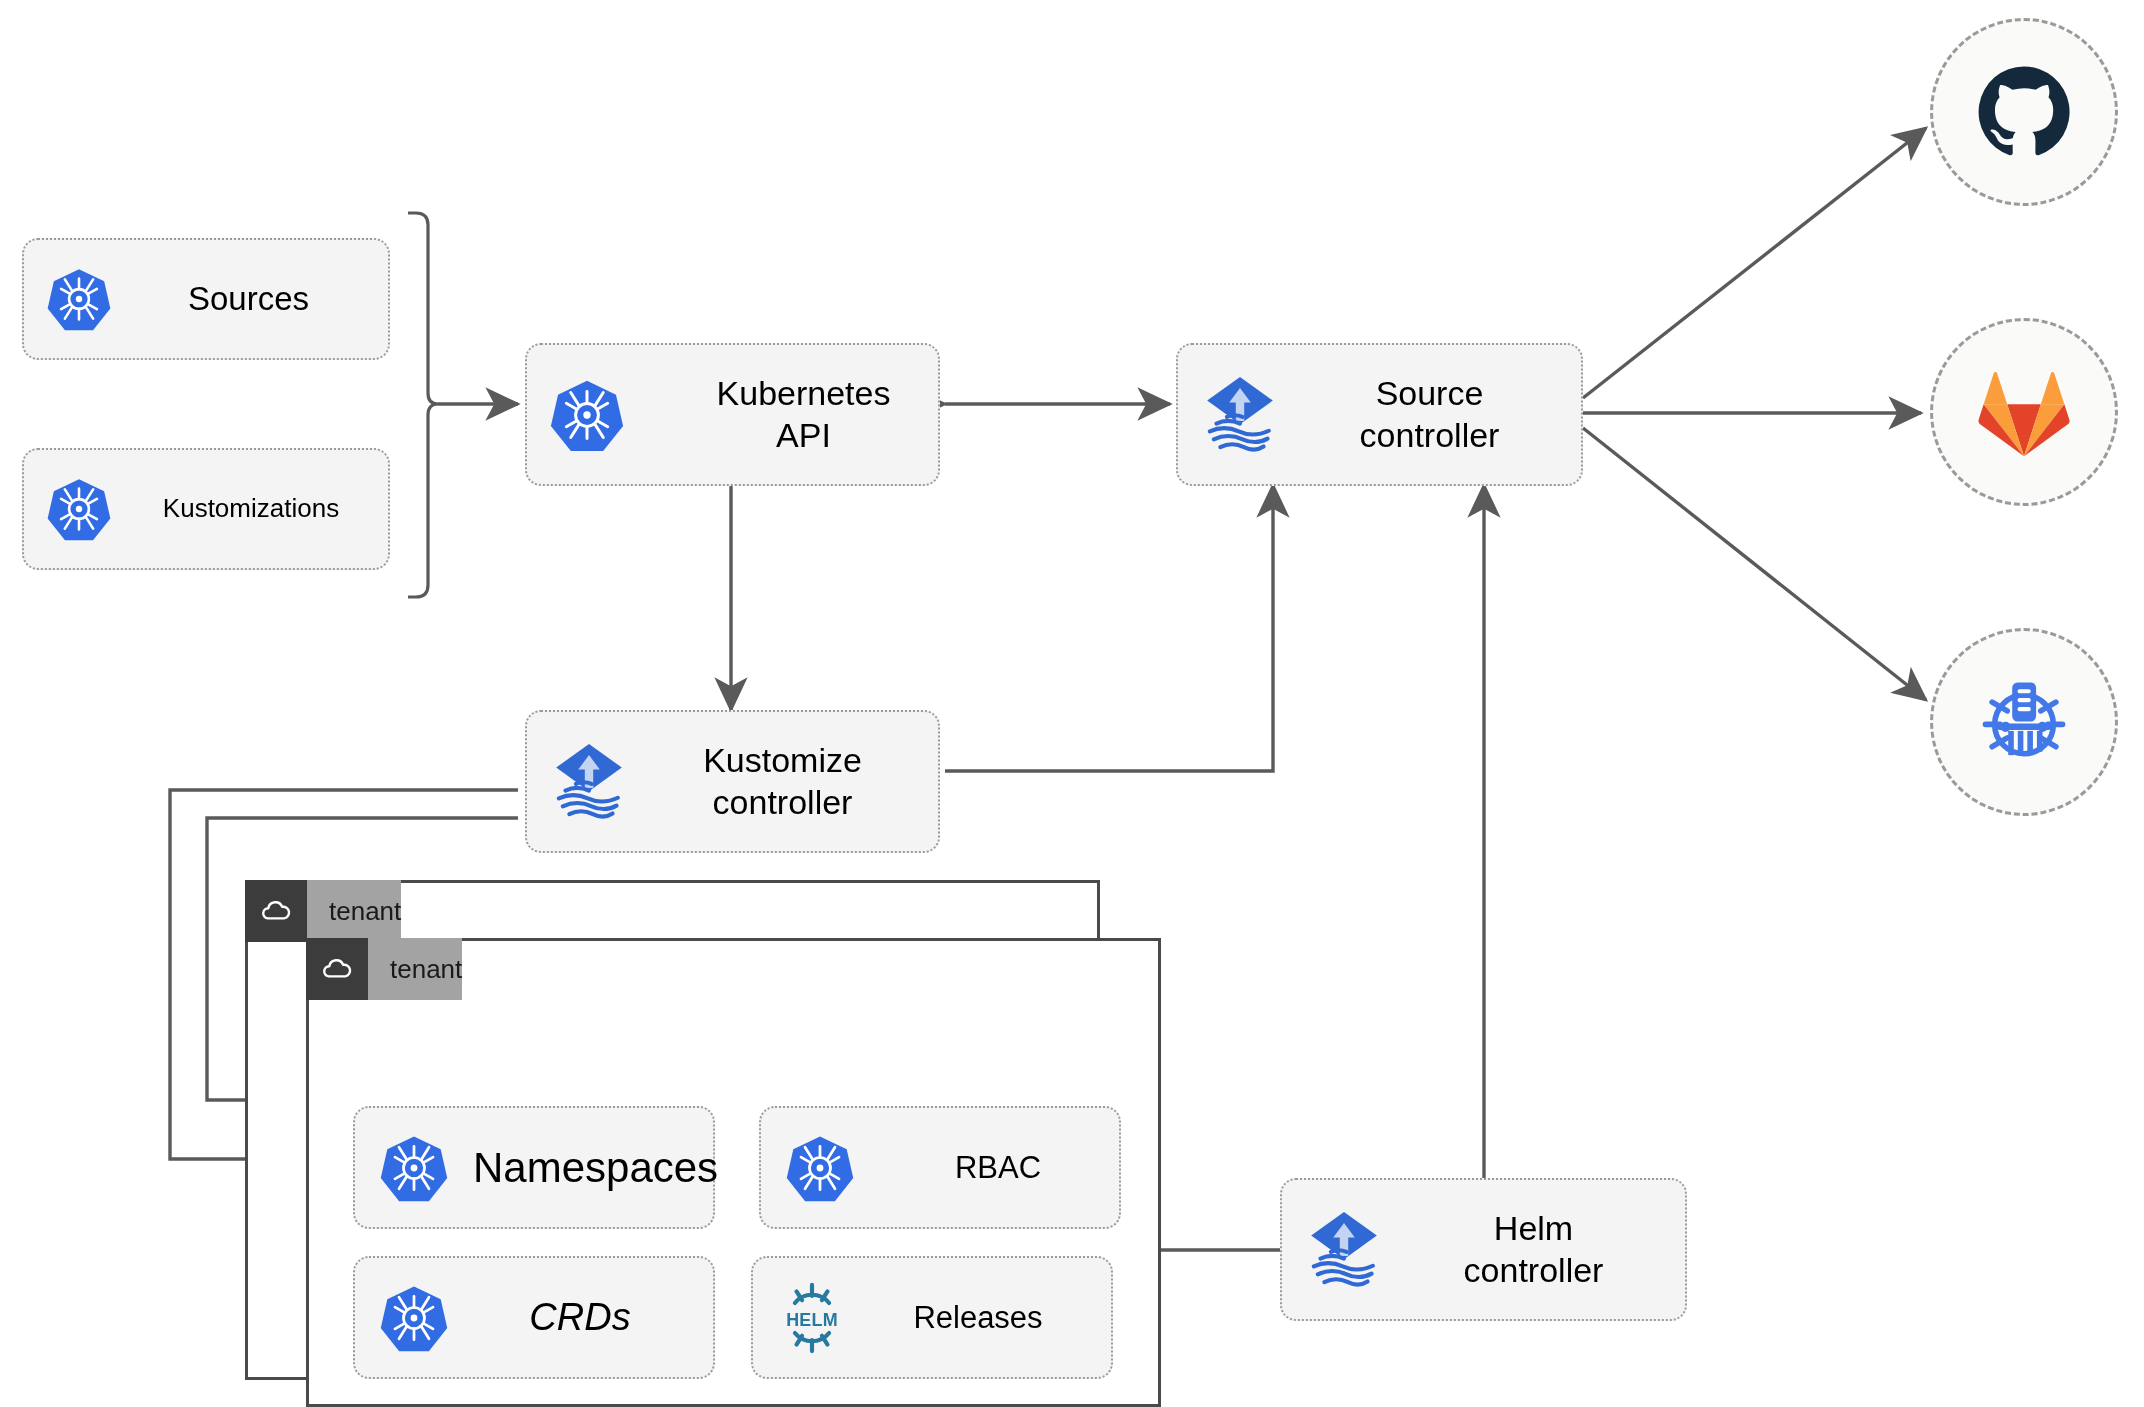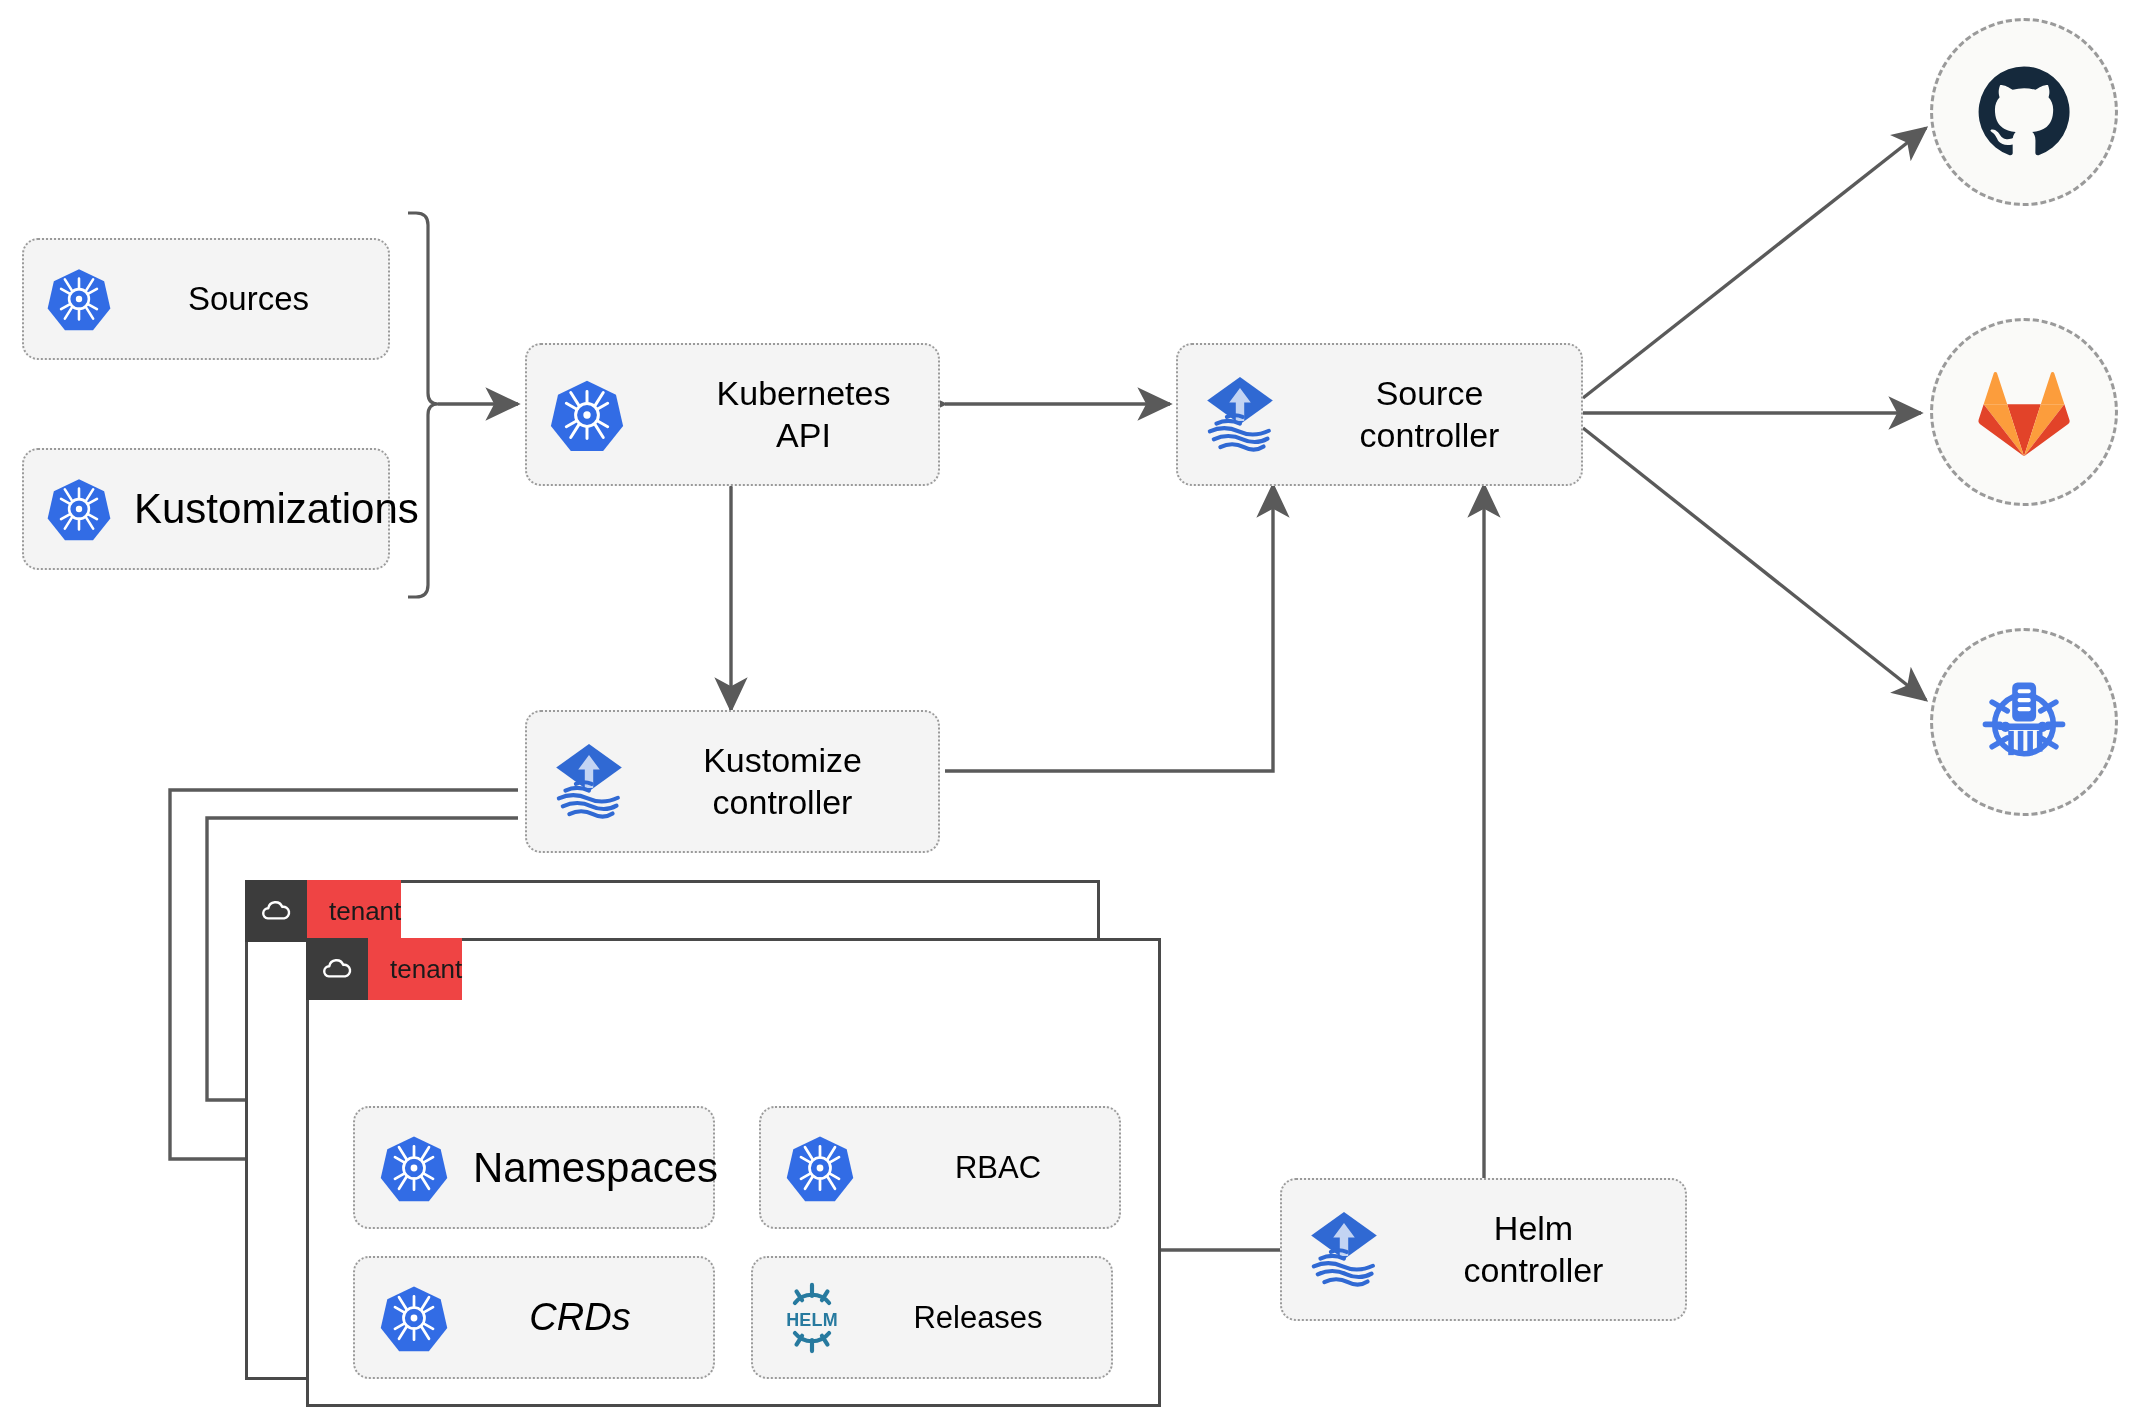--- a/index.html
+++ b/index.html
@@ -40,21 +40,21 @@
     position:absolute;
     background:#ffffff;
     border:3px solid #4a4a4a;
     box-sizing:border-box;
   }
   .tenant-tab{
     position:absolute;
     left:-3px;top:-3px;
     height:62px;
     display:flex;align-items:center;
-    background:#ef4444;
+    background:#a3a3a3;
   }
   .tenant-badge{
     width:62px;height:62px;
     background:#3c3c3c;
     display:flex;align-items:center;justify-content:center;
     flex:0 0 auto;
   }
   .tenant-name{
     padding-left:22px;
     font-size:26px;
@@ -230,21 +230,21 @@
           <circle cx="32" cy="32" r="9.6"></circle>
           <path d="M32,12.2 L32,22.4 M32,41.6 L32,51.8
                    M14.6,22.1 L23.4,27.1 M40.6,36.9 L49.4,41.9
                    M14.6,41.9 L23.4,36.9 M40.6,27.1 L49.4,22.1
                    M18.3,51.0 L25.0,40.3 M39.0,23.7 L45.7,13.0
                    M18.3,13.0 L25.0,23.7 M39.0,40.3 L45.7,51.0"></path>
         </g>
         <circle cx="32" cy="32" r="3.1" fill="#ffffff"></circle>
       </svg>
     </div>
-    <div class="lbl" style="font-size:42px;padding-right:20px;">Kustomizations</div>
+    <div class="lbl" style="font-size:26px;padding-right:20px;">Kustomizations</div>
   </div>
 
   <div class="node" style="left:525px;top:343px;width:415px;height:143px;gap:44px;">
     <div class="ico" style="width:120px;">
       <svg width="76" height="76" viewBox="0 0 64 64">
         <path d="M32,3.2 L56.4,14.9 L62.4,41.2 L45.6,62.3 L18.4,62.3 L1.6,41.2 L7.6,14.9 Z" fill="#326CE5"></path>
         <g fill="none" stroke="#ffffff" stroke-width="2.5" stroke-linecap="round">
           <circle cx="32" cy="32" r="9.6"></circle>
           <path d="M32,12.2 L32,22.4 M32,41.6 L32,51.8
                    M14.6,22.1 L23.4,27.1 M40.6,36.9 L49.4,41.9

